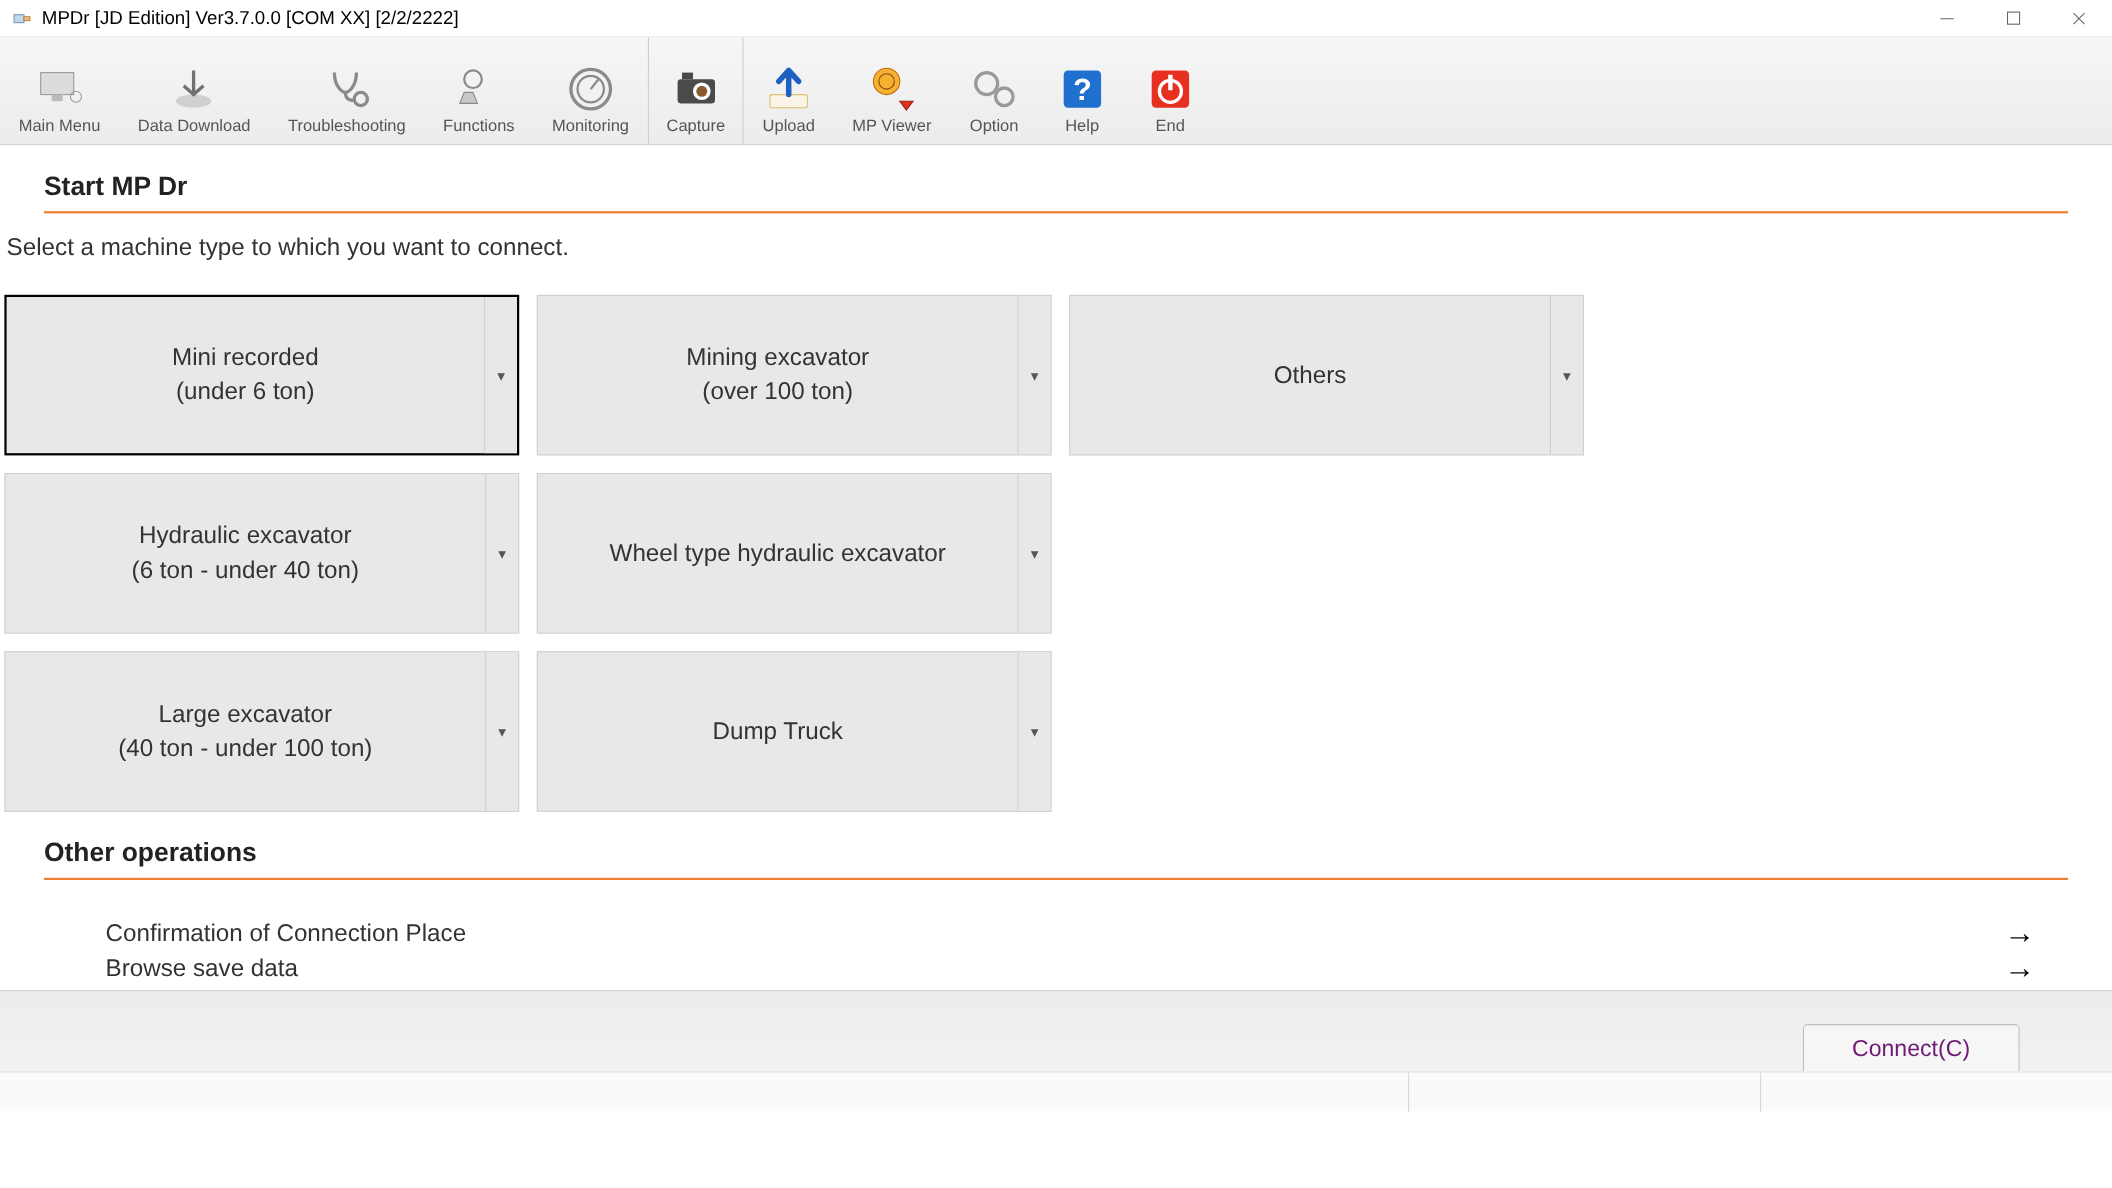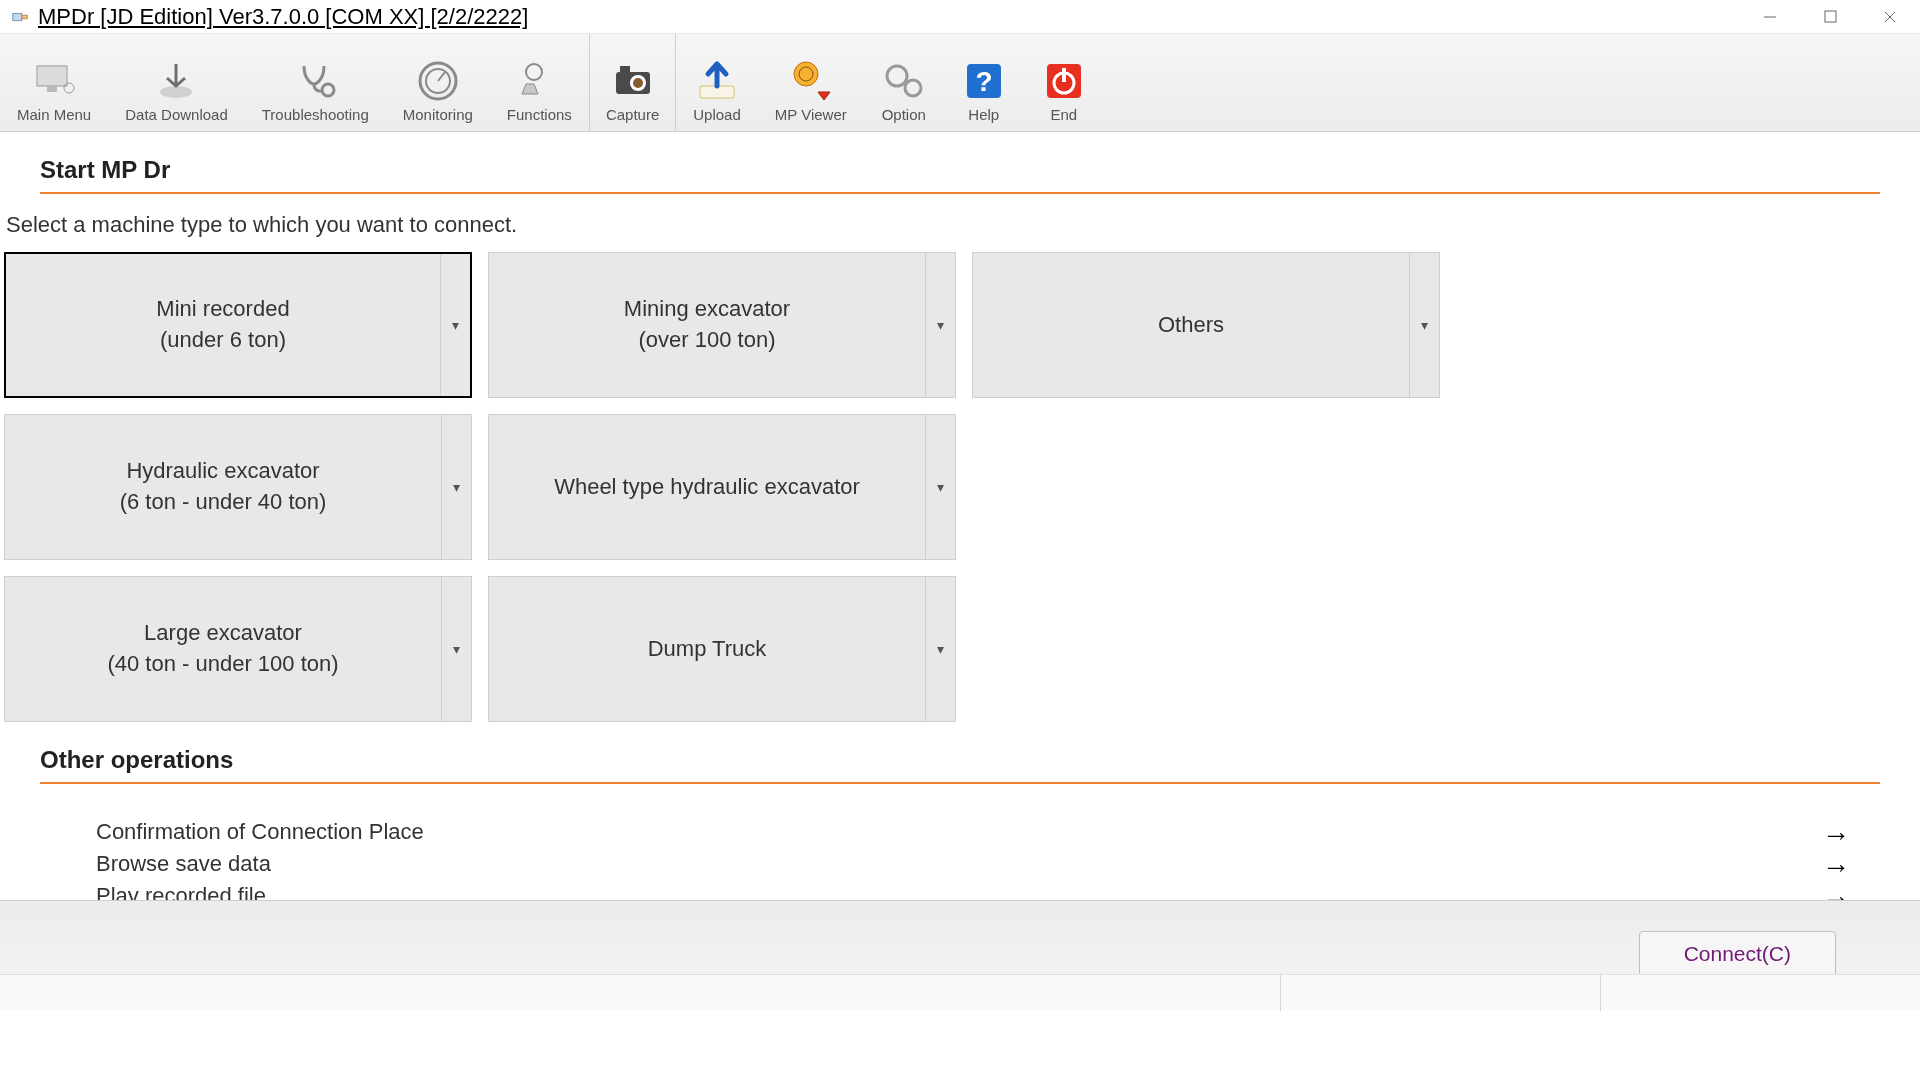--- a/index.html
+++ b/index.html
@@ -22,23 +22,22 @@
     }
     .titlebar-icon {
       width: 20px;
       height: 20px;
       margin-right: 8px;
       display: flex;
       align-items: center;
       justify-content: center;
     }
     .titlebar-text {
-      font-size: 22px;
+      font-size: 17px;
       color: #000;
-      text-decoration: underline;
     }
     .win-controls {
       margin-left: auto;
       display: flex;
     }
     .win-btn {
       width: 60px;
       height: 34px;
       display: flex;
       align-items: center;
@@ -91,21 +90,21 @@
     }
     .orange-line {
       border: none;
       border-top: 2px solid #f08030;
       margin-bottom: 18px;
     }
     .instruction {
       font-size: 22px;
       color: #333;
       margin-left: -34px;
-      margin-bottom: 14px;
+      margin-bottom: 30px;
     }
 
     .machine-grid {
       display: grid;
       grid-template-columns: repeat(3, 468px);
       grid-auto-rows: 146px;
       gap: 16px;
       margin-left: -36px;
     }
     .machine-btn {
@@ -243,35 +242,35 @@
           <path d="M12 8 C12 22 20 26 22 26 C24 26 32 22 32 8" stroke="#8a8a8a" stroke-width="3" fill="none"></path>
           <circle cx="36" cy="32" r="6" fill="none" stroke="#8a8a8a" stroke-width="3"></circle>
           <path d="M22 26 C22 34 30 34 30 32" stroke="#8a8a8a" stroke-width="3" fill="none"></path>
         </svg>
     </div>
     <div class="tool-label">Troubleshooting</div>
   </div>
   <div class="tool-item">
     <div class="tool-icon">
       <svg viewBox="0 0 46 46" width="46" height="46">
+          <circle cx="18" cy="14" r="8" fill="none" stroke="#8a8a8a" stroke-width="2"></circle>
+          <path d="M10 26 L18 26 L22 36 L6 36 Z" fill="#c8c8c8" stroke="#8a8a8a"></path>
+        </svg>
+    </div>
+    <div class="tool-label">Functions</div>
+  </div>
+  <div class="tool-item">
+    <div class="tool-icon">
+      <svg viewBox="0 0 46 46" width="46" height="46">
           <circle cx="23" cy="23" r="18" fill="none" stroke="#8a8a8a" stroke-width="3"></circle>
           <circle cx="23" cy="23" r="12" fill="none" stroke="#8a8a8a" stroke-width="2"></circle>
           <line x1="23" y1="23" x2="30" y2="14" stroke="#8a8a8a" stroke-width="2"></line>
         </svg>
     </div>
     <div class="tool-label">Monitoring</div>
-  </div>
-  <div class="tool-item">
-    <div class="tool-icon">
-      <svg viewBox="0 0 46 46" width="46" height="46">
-          <circle cx="18" cy="14" r="8" fill="none" stroke="#8a8a8a" stroke-width="2"></circle>
-          <path d="M10 26 L18 26 L22 36 L6 36 Z" fill="#c8c8c8" stroke="#8a8a8a"></path>
-        </svg>
-    </div>
-    <div class="tool-label">Functions</div>
   </div>
   <div class="tool-item sep-left" style="border-right:1px solid #cfcfcf;justify-content:flex-end;">
     <div class="tool-icon">
       <svg viewBox="0 0 46 46" width="46" height="46">
           <rect x="6" y="14" width="34" height="22" rx="3" fill="#4a4a4a"></rect>
           <rect x="10" y="8" width="10" height="6" fill="#4a4a4a"></rect>
           <circle cx="28" cy="25" r="8" fill="#ffffff"></circle>
           <circle cx="28" cy="25" r="5" fill="#8a5a30"></circle>
         </svg>
     </div>

